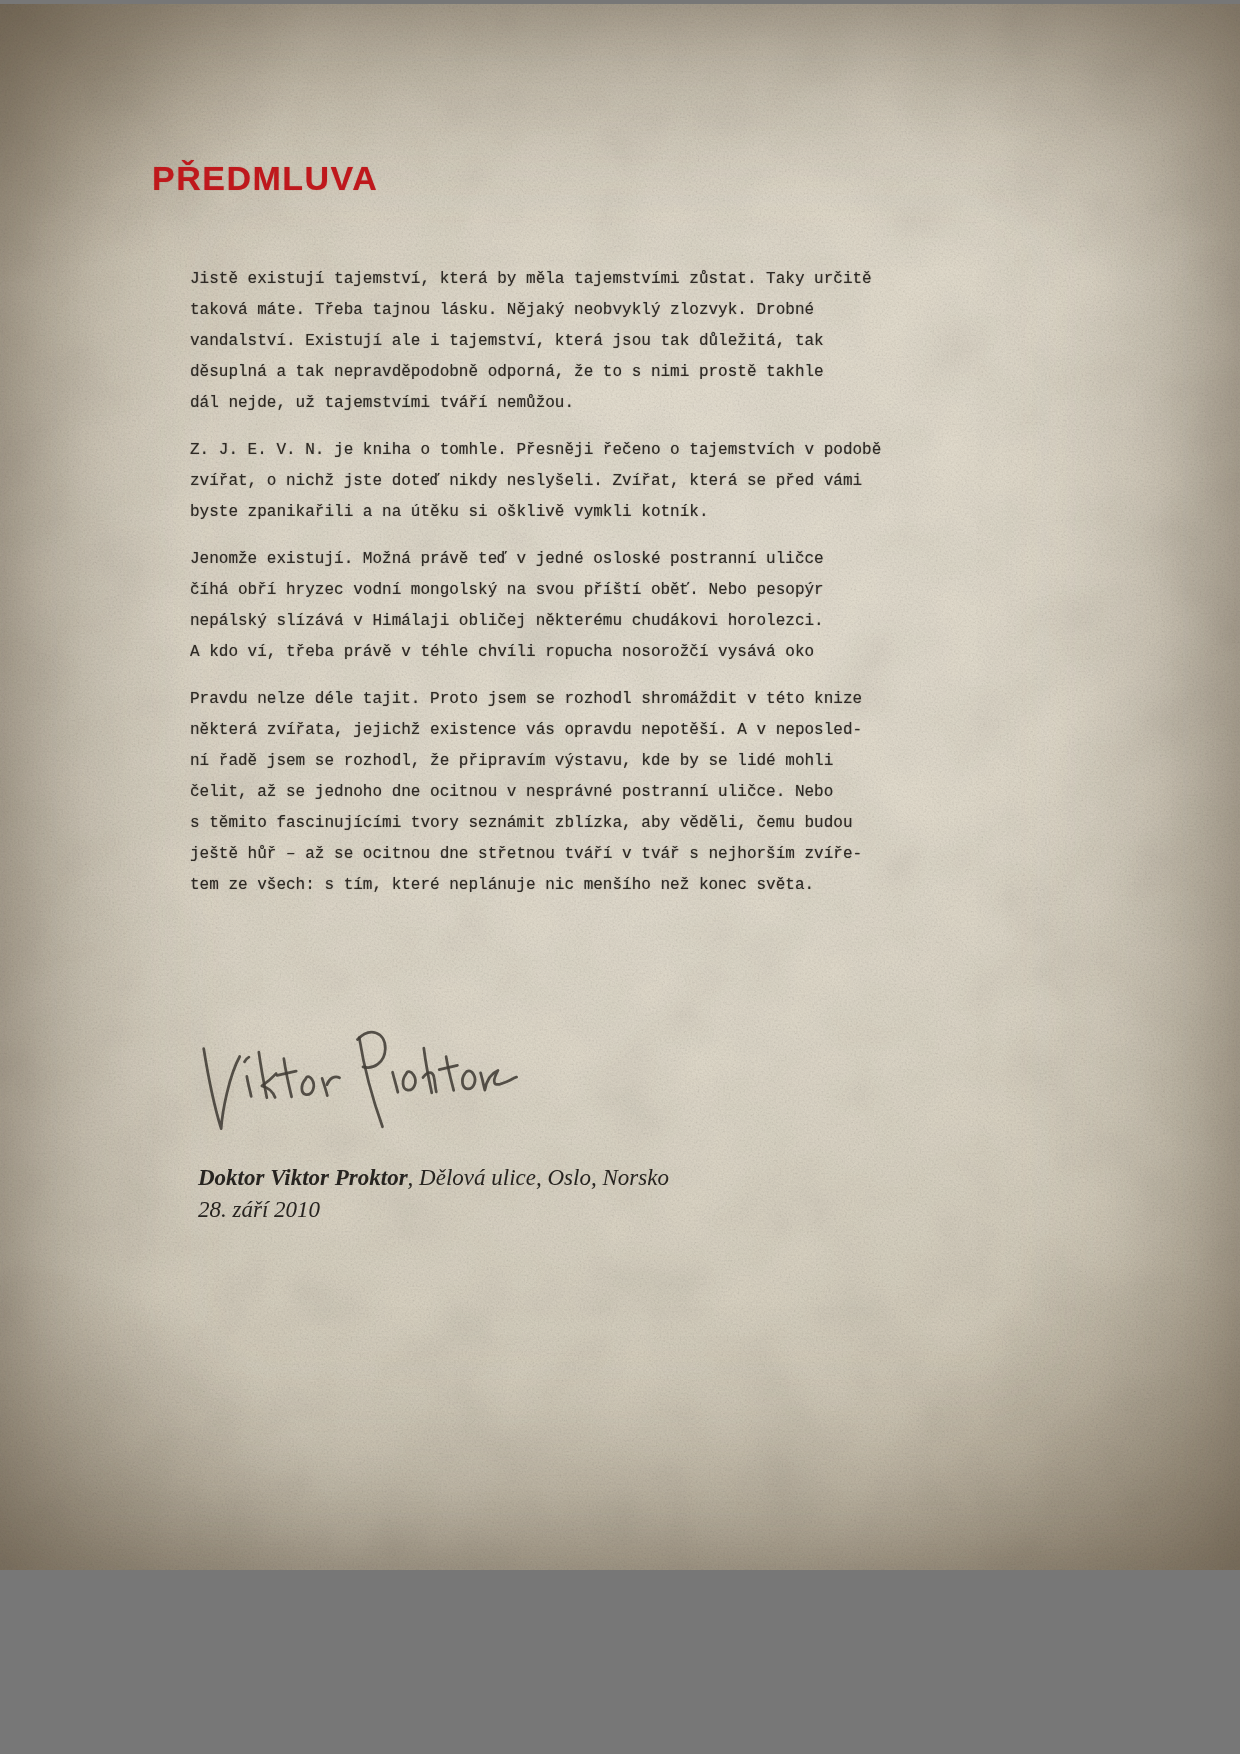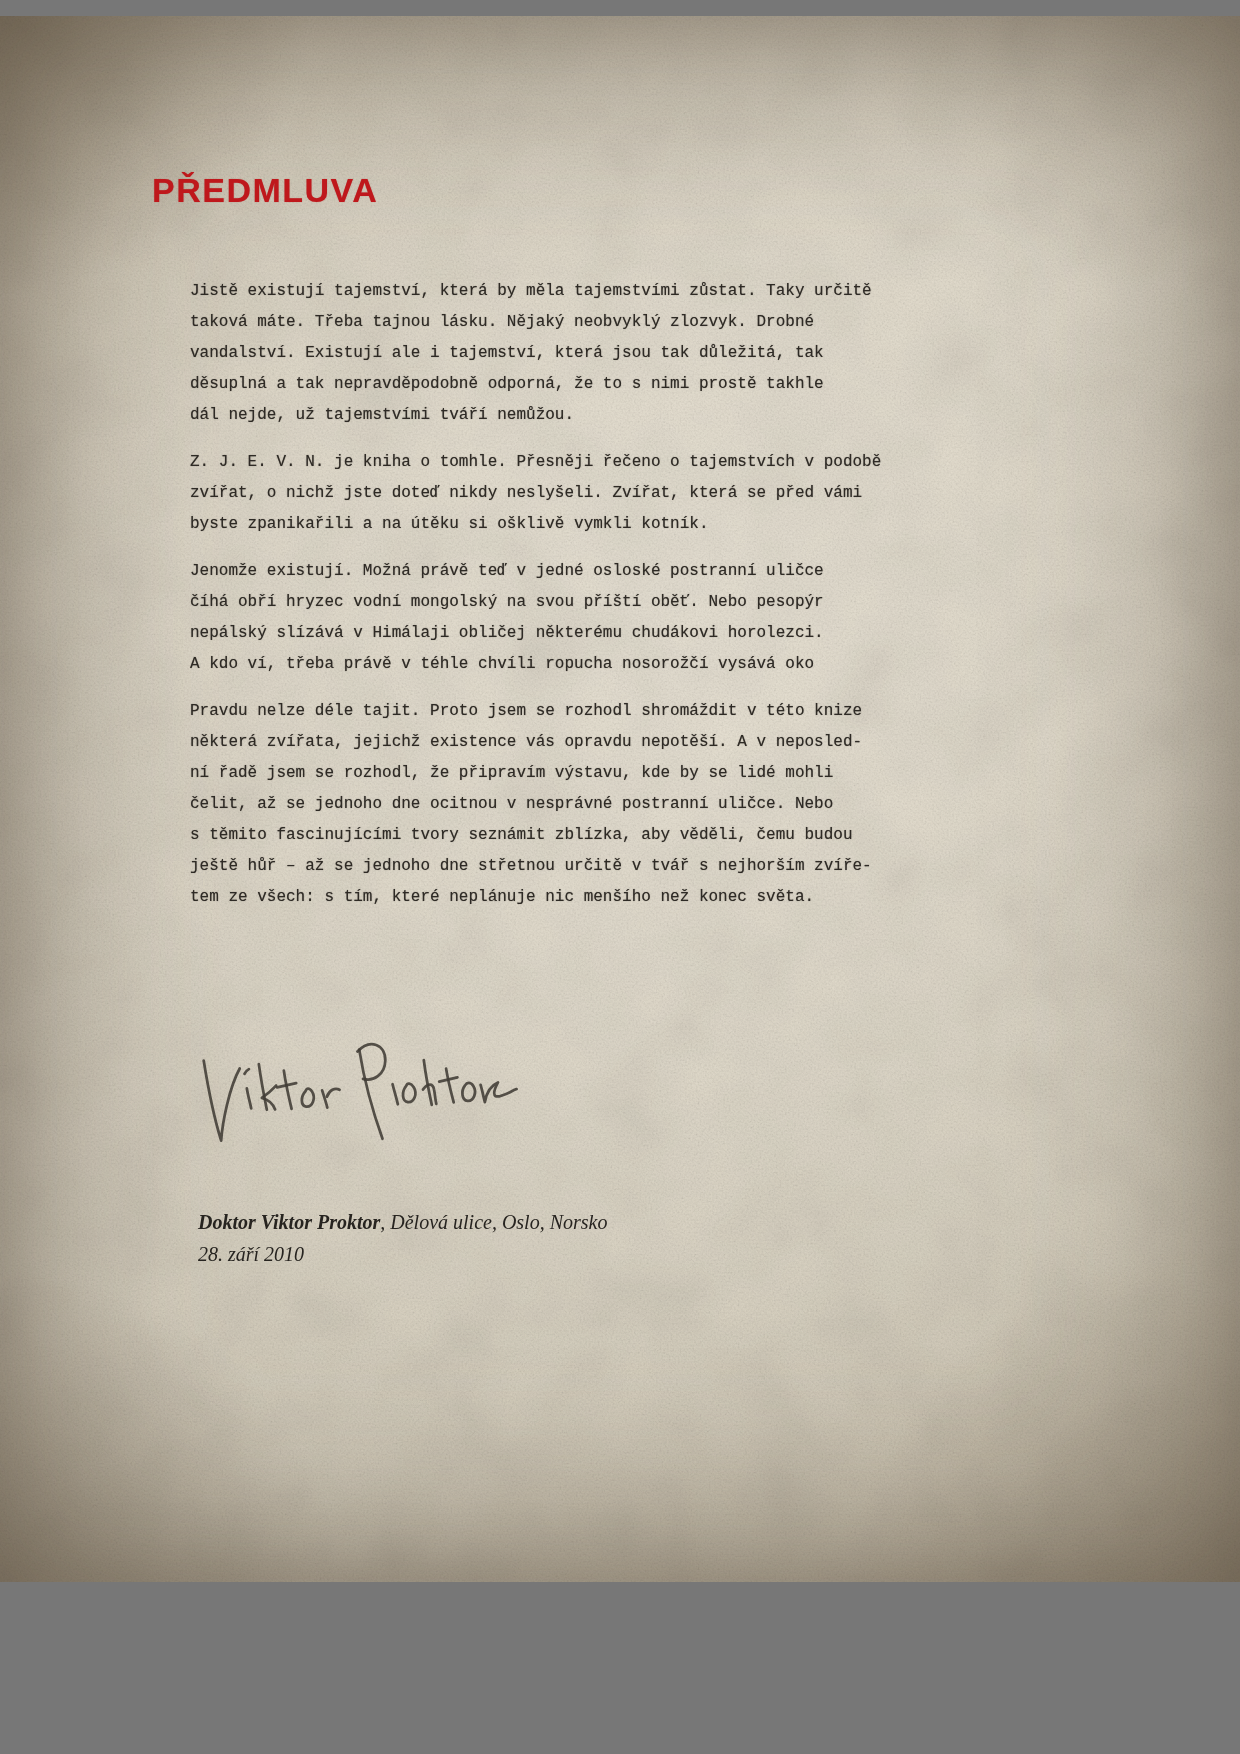--- a/index.html
+++ b/index.html
@@ -1,19 +1,19 @@
 <!DOCTYPE html>
 <html><head>
 <meta charset="utf-8">
 <style>
   html,body{margin:0;padding:0;background:#777;}
   .page{
     position:relative;
     width:1240px;height:1566px;
-    margin:16px auto;
+    margin:4px auto;
     overflow:hidden;
     font-family:"Liberation Mono","DejaVu Sans Mono",monospace;
     background:
       radial-gradient(900px 1100px at 55% 38%, rgba(236,230,216,0.9), rgba(214,206,190,0) 80%),
       radial-gradient(430px 390px at 0% 0%, rgba(104,90,70,0.55), rgba(104,90,70,0) 72%),
       radial-gradient(520px 400px at 100% 0%, rgba(120,106,86,0.38), rgba(120,106,86,0) 72%),
       radial-gradient(470px 430px at 0% 100%, rgba(104,90,70,0.45), rgba(104,90,70,0) 72%),
       radial-gradient(540px 470px at 100% 100%, rgba(104,90,70,0.42), rgba(104,90,70,0) 72%),
       linear-gradient(160deg,#cfc6b3 0%,#e0d9c9 28%,#ded7c7 55%,#d8d1c0 78%,#ccc3b0 100%);
   }
@@ -44,23 +44,23 @@
   .tline{white-space:pre;}
 
   .signature{
     position:absolute;left:192px;top:980px;width:330px;height:190px;
     transform:rotate(-2deg);
   }
   .signature svg{width:100%;height:100%;}
   .sig-stroke{fill:none;stroke:#413c35;stroke-width:3;stroke-linecap:round;stroke-linejoin:round;opacity:.88;}
 
   .attribution{
-    position:absolute;left:198px;top:1190px;width:760px;
+    position:absolute;left:198px;top:1158px;width:760px;
     font-family:"Liberation Serif","DejaVu Serif",serif;
-    font-style:italic;font-size:20px;line-height:32px;color:#272420;
+    font-style:italic;font-size:23px;line-height:32px;color:#272420;
   }
   .attribution .name{font-weight:bold;}
 </style>
 </head>
 <body>
 
 <div class="page">
 
   <svg class="grain grain-blotch" xmlns="http://www.w3.org/2000/svg">
     <filter id="blotch">
@@ -99,21 +99,21 @@
       <div class="tline">číhá obří hryzec vodní mongolský na svou příští oběť. Nebo pesopýr</div>
       <div class="tline">nepálský slízává v Himálaji obličej některému chudákovi horolezci.</div>
       <div class="tline">A kdo ví, třeba právě v téhle chvíli ropucha nosorožčí vysává oko</div>
     </div>
     <div class="para">
       <div class="tline">Pravdu nelze déle tajit. Proto jsem se rozhodl shromáždit v této knize</div>
       <div class="tline">některá zvířata, jejichž existence vás opravdu nepotěší. A v neposled-</div>
       <div class="tline">ní řadě jsem se rozhodl, že připravím výstavu, kde by se lidé mohli</div>
       <div class="tline">čelit, až se jednoho dne ocitnou v nesprávné postranní uličce. Nebo</div>
       <div class="tline">s těmito fascinujícími tvory seznámit zblízka, aby věděli, čemu budou</div>
-      <div class="tline">ještě hůř – až se jednoho dne střetnou určitě v tvář s nejhorším zvíře-</div>
+      <div class="tline">ještě hůř – až se ocitnou dne střetnou tváří v tvář s nejhorším zvíře-</div>
       <div class="tline">tem ze všech: s tím, které neplánuje nic menšího než konec světa.</div>
     </div>
   </div>
 
   <div class="signature" title="">
     <svg viewBox="0 0 360 130" xmlns="http://www.w3.org/2000/svg">
 
       <path class="sig-stroke" d="M14,26 C18,58 24,92 30,114 C32,94 41,56 53,36"></path>
 
       <path class="sig-stroke" d="M58,42 C59,40 61,38 63,37"></path>

